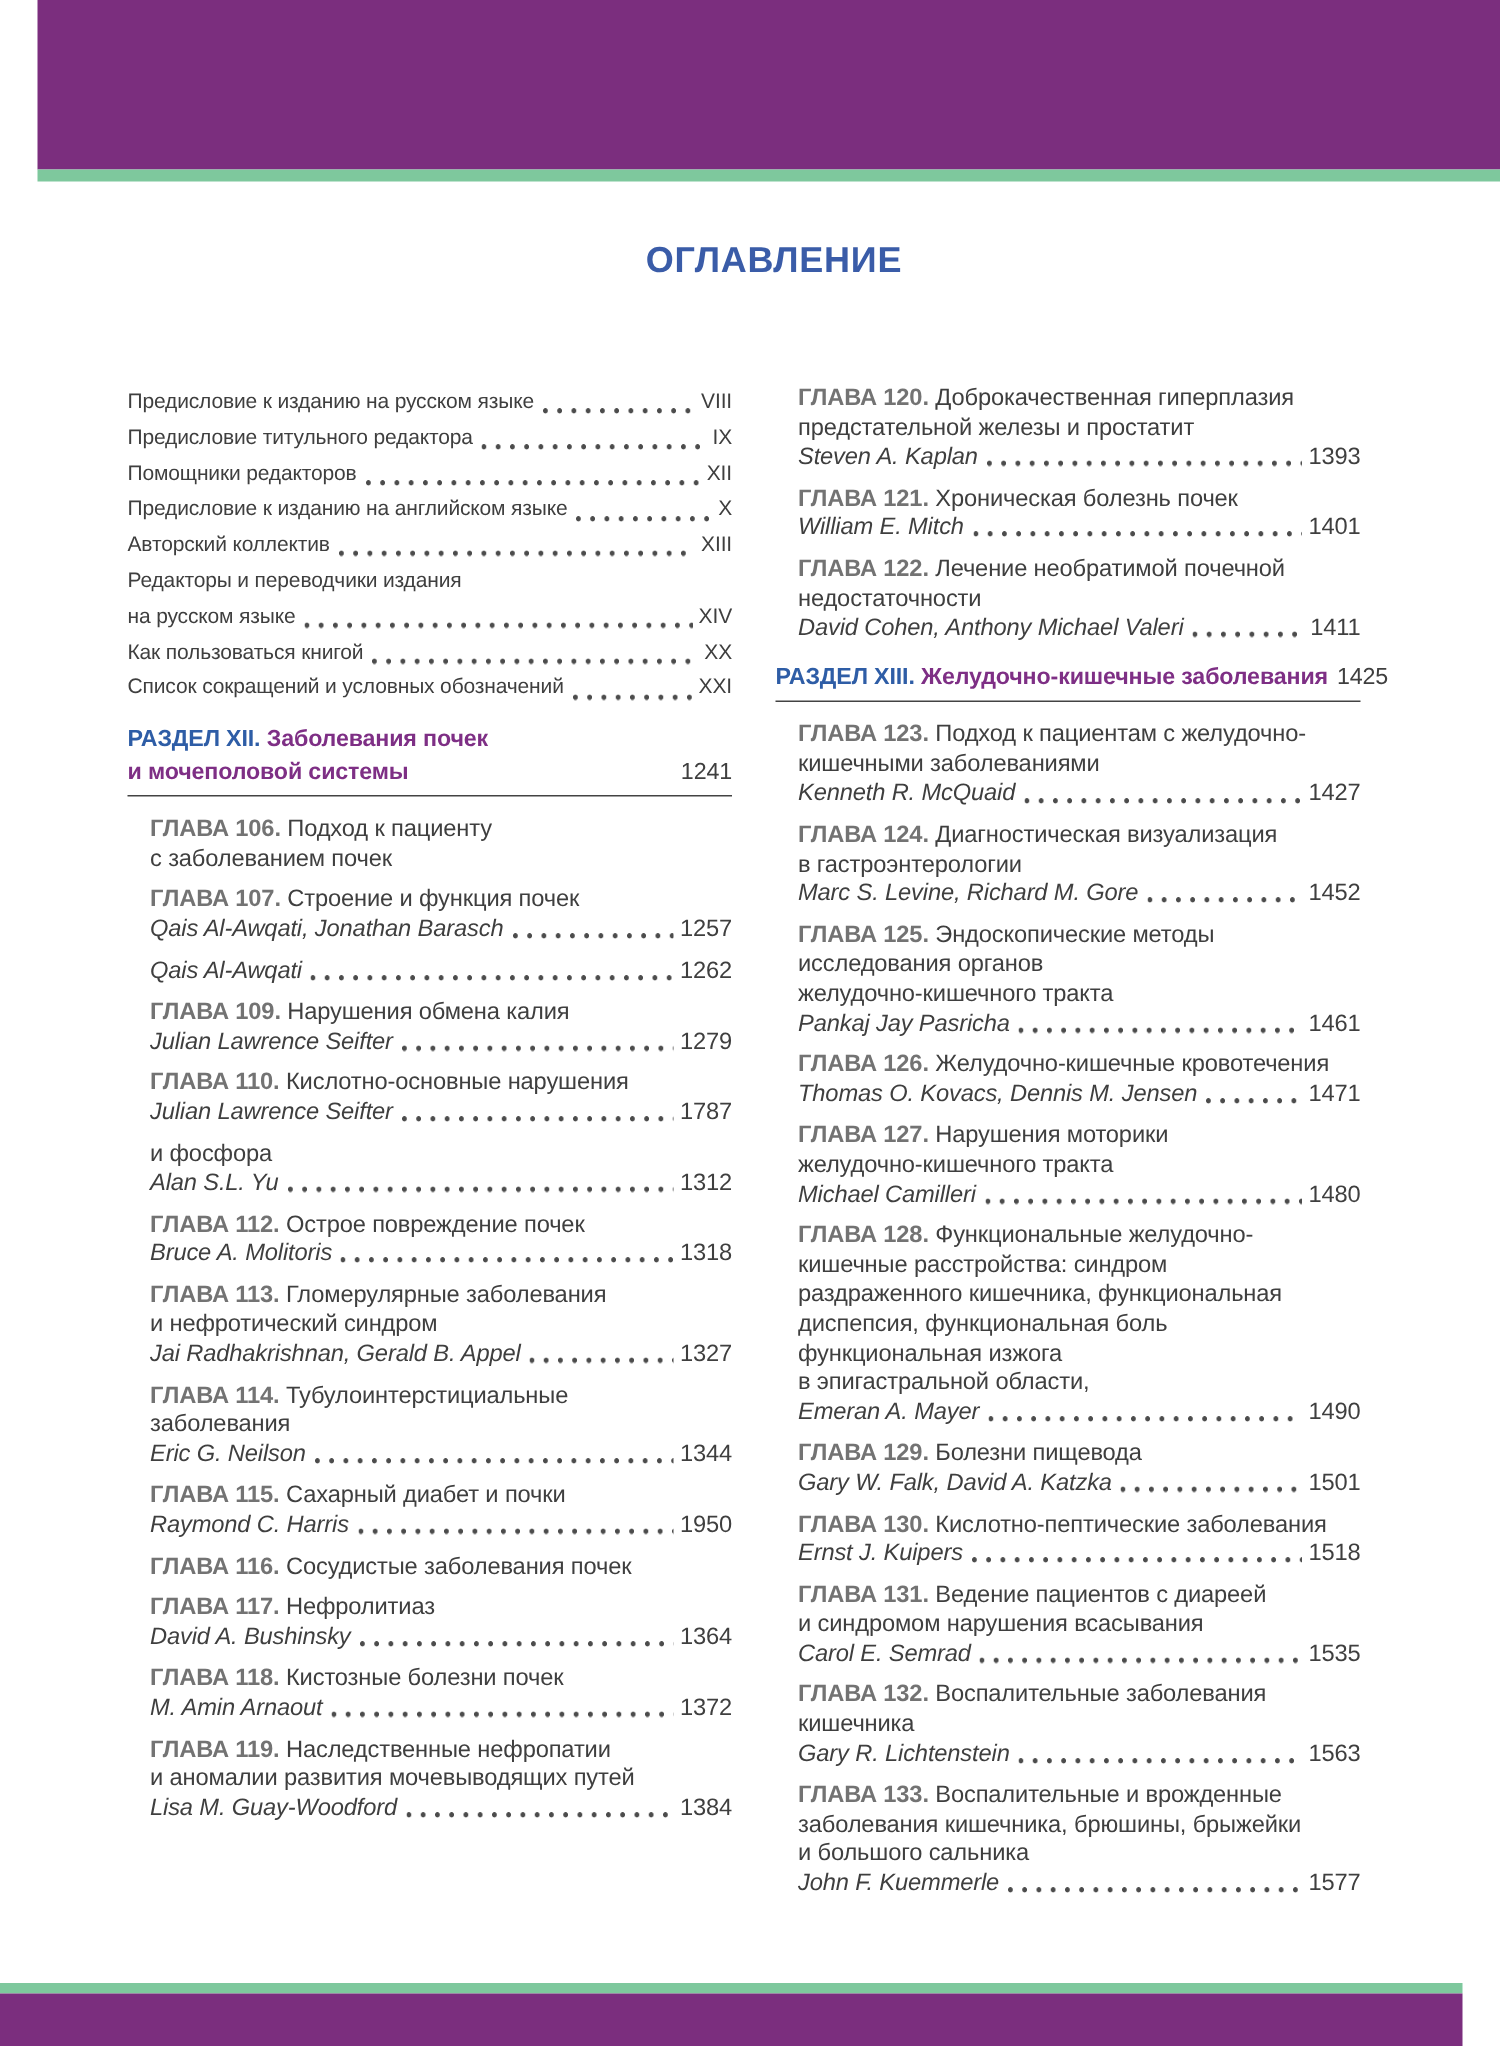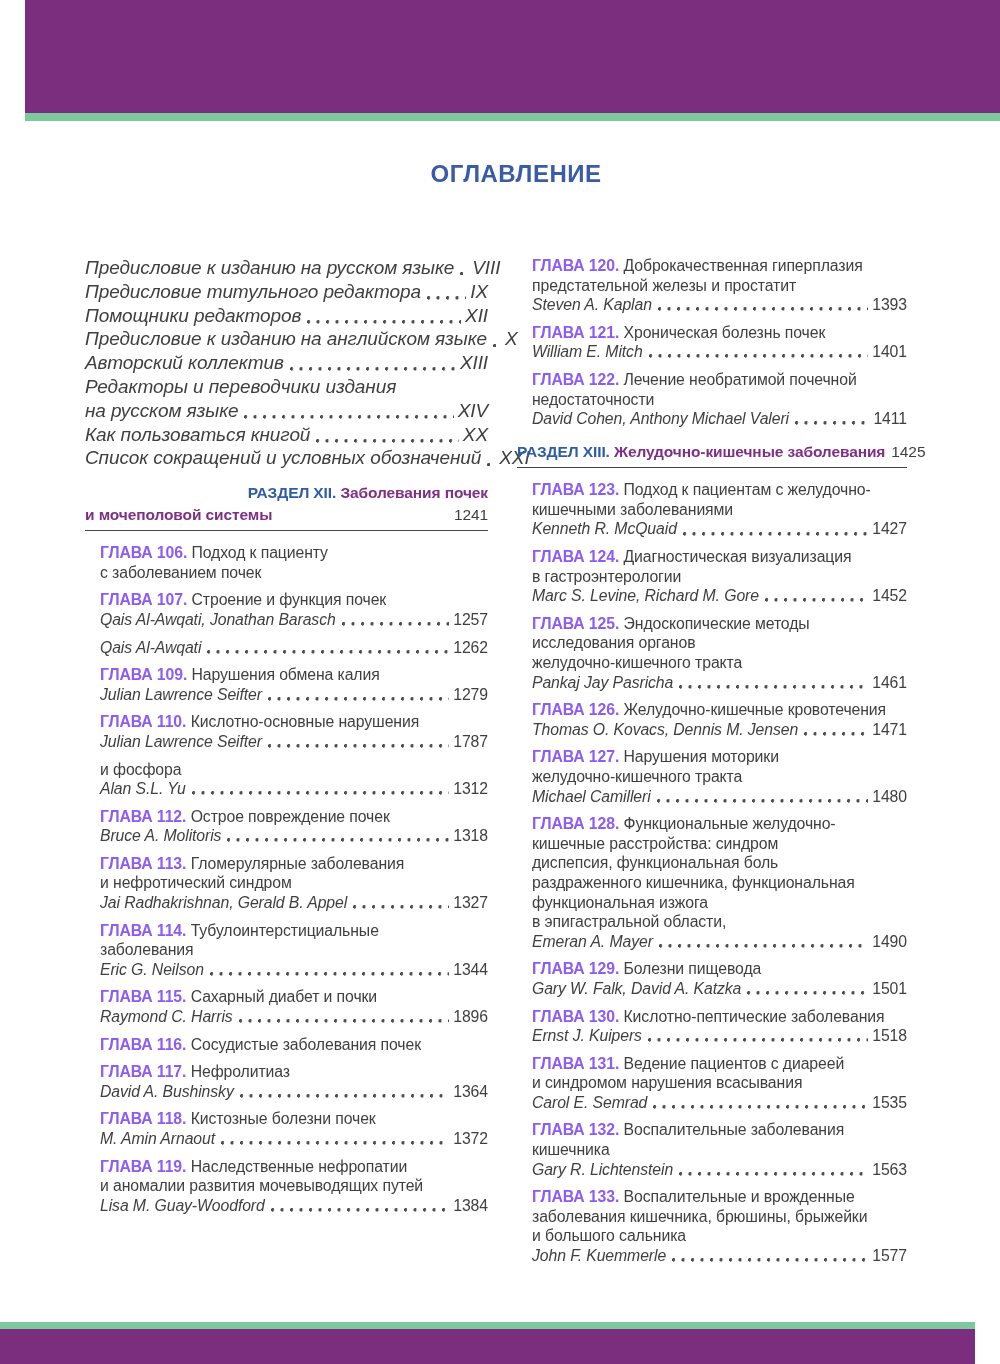--- a/index.html
+++ b/index.html
@@ -15,30 +15,30 @@
   
   .page-title{
     position:absolute;top:144px;left:0;width:1000px;margin:16px;text-align:center;
     font-size:24px;font-weight:700;letter-spacing:0.5px;color:#3a5ca8;
   }
   
   .col{position:absolute;top:256px;}
   .col-left{left:85px;width:403px;}
   .col-right{left:517px;width:390px;}
   
-  .front{font-size:19px;line-height:23.8px;font-style:italic;}
-  
-  .section{margin-top:12px;font-size:15.5px;line-height:21.5px;font-weight:700;text-align:right;}
+  .front{font-size:14px;line-height:23.8px;}
+  
+  .section{margin-top:12px;font-size:15.5px;line-height:21.5px;font-weight:700;}
   .sec-num{color:#2e5da6;font-weight:700;}
   .sec-title{color:#7e2f85;font-weight:700;}
   .section .page-num{font-weight:400;}
   .rule{border-top:1px solid #434343;margin-top:5px;margin-bottom:12px;}
   
   .chapter{padding-left:15px;font-size:15.8px;line-height:19.6px;margin-bottom:8px;}
-  .ch-num{color:#8b5cf6;font-weight:700;}
+  .ch-num{color:#737373;font-weight:700;}
   .author{font-style:italic;}
   .page-num{color:#3f3f3f;white-space:nowrap;}
   
   .dotline{display:flex;}
   .dotline .t{white-space:nowrap;}
   .leader{
     flex:1 1 auto;min-width:8px;margin:0 4px 0 6px;
     background-image:radial-gradient(circle at 1.6px 1.6px,#4c4c4c 1.35px,transparent 1.8px);
     background-size:9.5px 3.5px;background-repeat:repeat-x;background-position:left bottom 4px;
   }
@@ -187,21 +187,21 @@
           <span class="t author">Eric G. Neilson</span>
           <span class="leader"></span>
           <span class="page-num">1344</span>
         </div>
       </div>
       <div class="chapter">
         <div><span class="ch-num">ГЛАВА 115. </span>Сахарный диабет и почки</div>
         <div class="line dotline">
           <span class="t author">Raymond C. Harris</span>
           <span class="leader"></span>
-          <span class="page-num">1896</span>
+          <span class="page-num">1950</span>
         </div>
       </div>
       <div class="chapter">
         <div><span class="ch-num">ГЛАВА 116. </span>Сосудистые заболевания почек</div>
       </div>
       <div class="chapter">
         <div><span class="ch-num">ГЛАВА 117. </span>Нефролитиаз</div>
         <div class="line dotline">
           <span class="t author">David A. Bushinsky</span>
           <span class="leader"></span>
@@ -302,22 +302,22 @@
         <div>желудочно-кишечного тракта</div>
         <div class="line dotline">
           <span class="t author">Michael Camilleri</span>
           <span class="leader"></span>
           <span class="page-num">1480</span>
         </div>
       </div>
       <div class="chapter">
         <div><span class="ch-num">ГЛАВА 128. </span>Функциональные желудочно-</div>
         <div>кишечные расстройства: синдром</div>
+        <div>раздраженного кишечника, функциональная</div>
         <div>диспепсия, функциональная боль</div>
-        <div>раздраженного кишечника, функциональная</div>
         <div>функциональная изжога</div>
         <div>в эпигастральной области,</div>
         <div class="line dotline">
           <span class="t author">Emeran A. Mayer</span>
           <span class="leader"></span>
           <span class="page-num">1490</span>
         </div>
       </div>
       <div class="chapter">
         <div><span class="ch-num">ГЛАВА 129. </span>Болезни пищевода</div>

